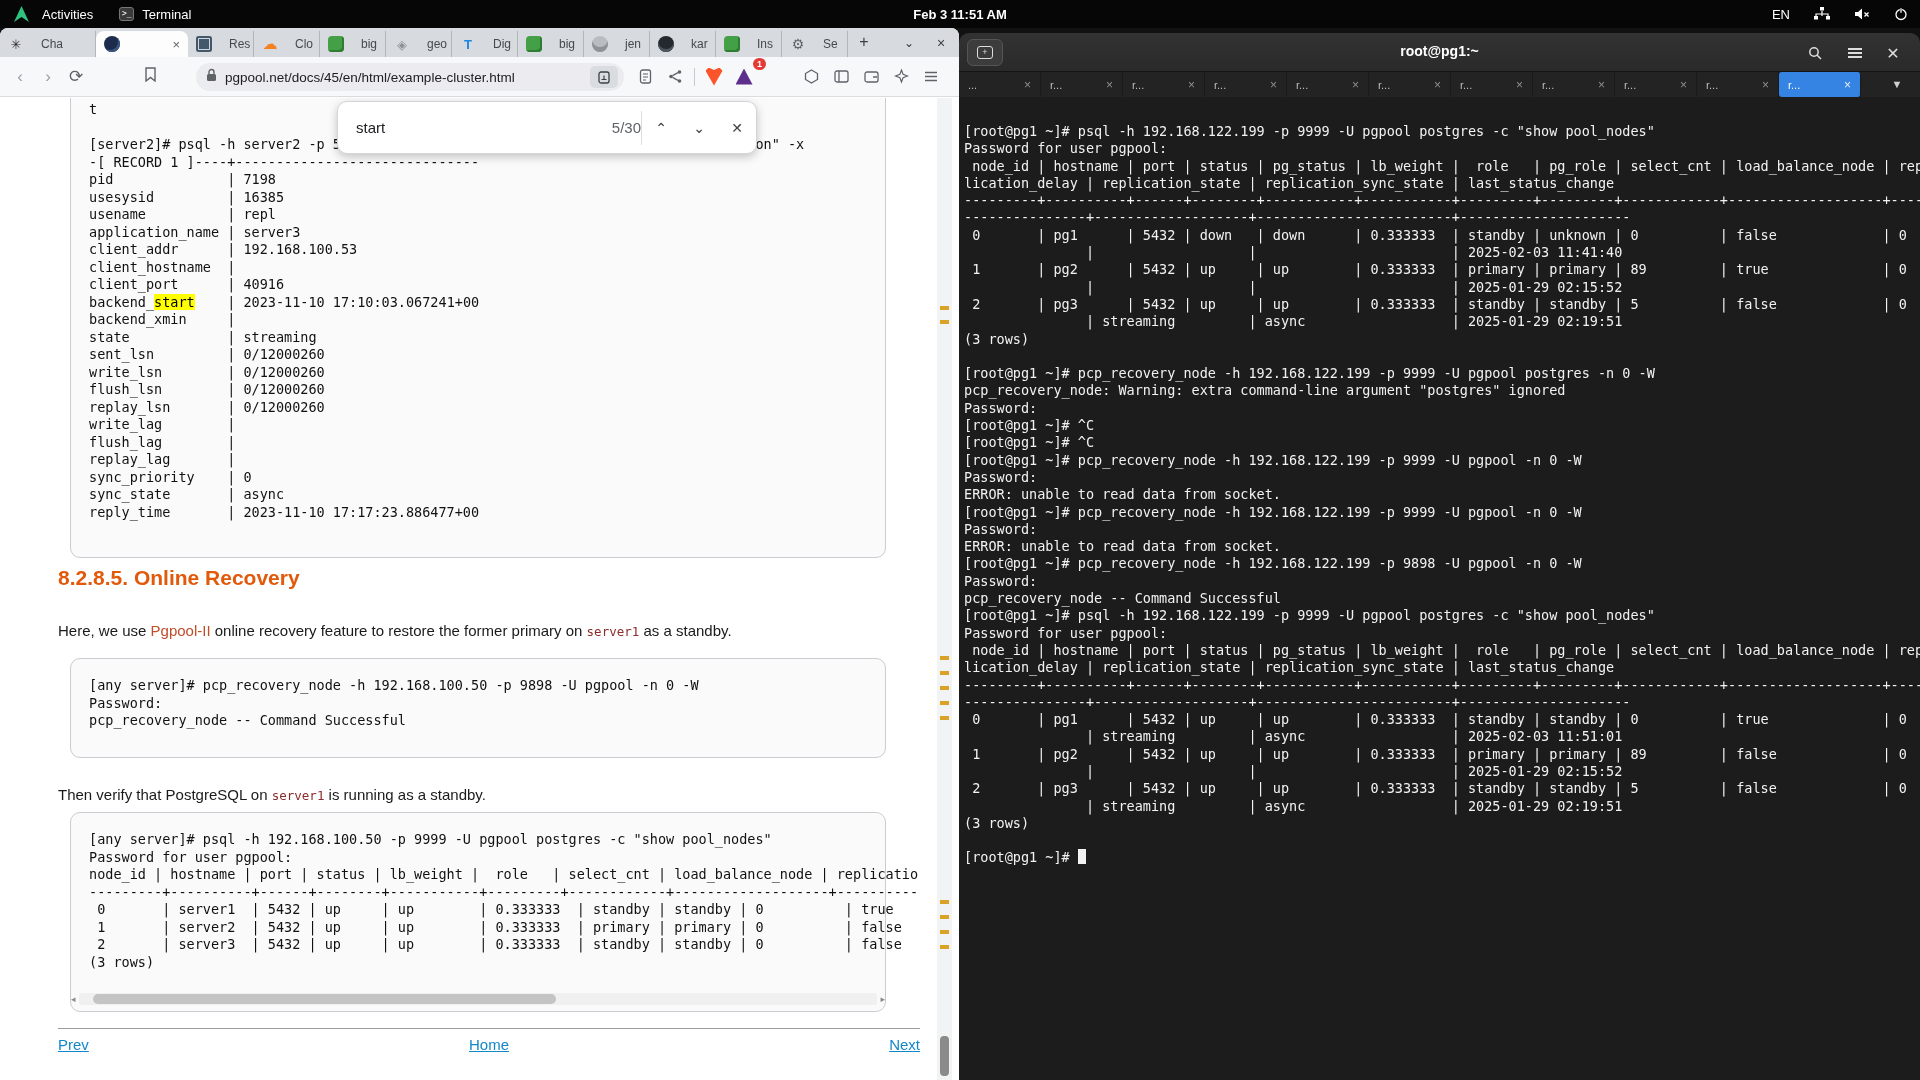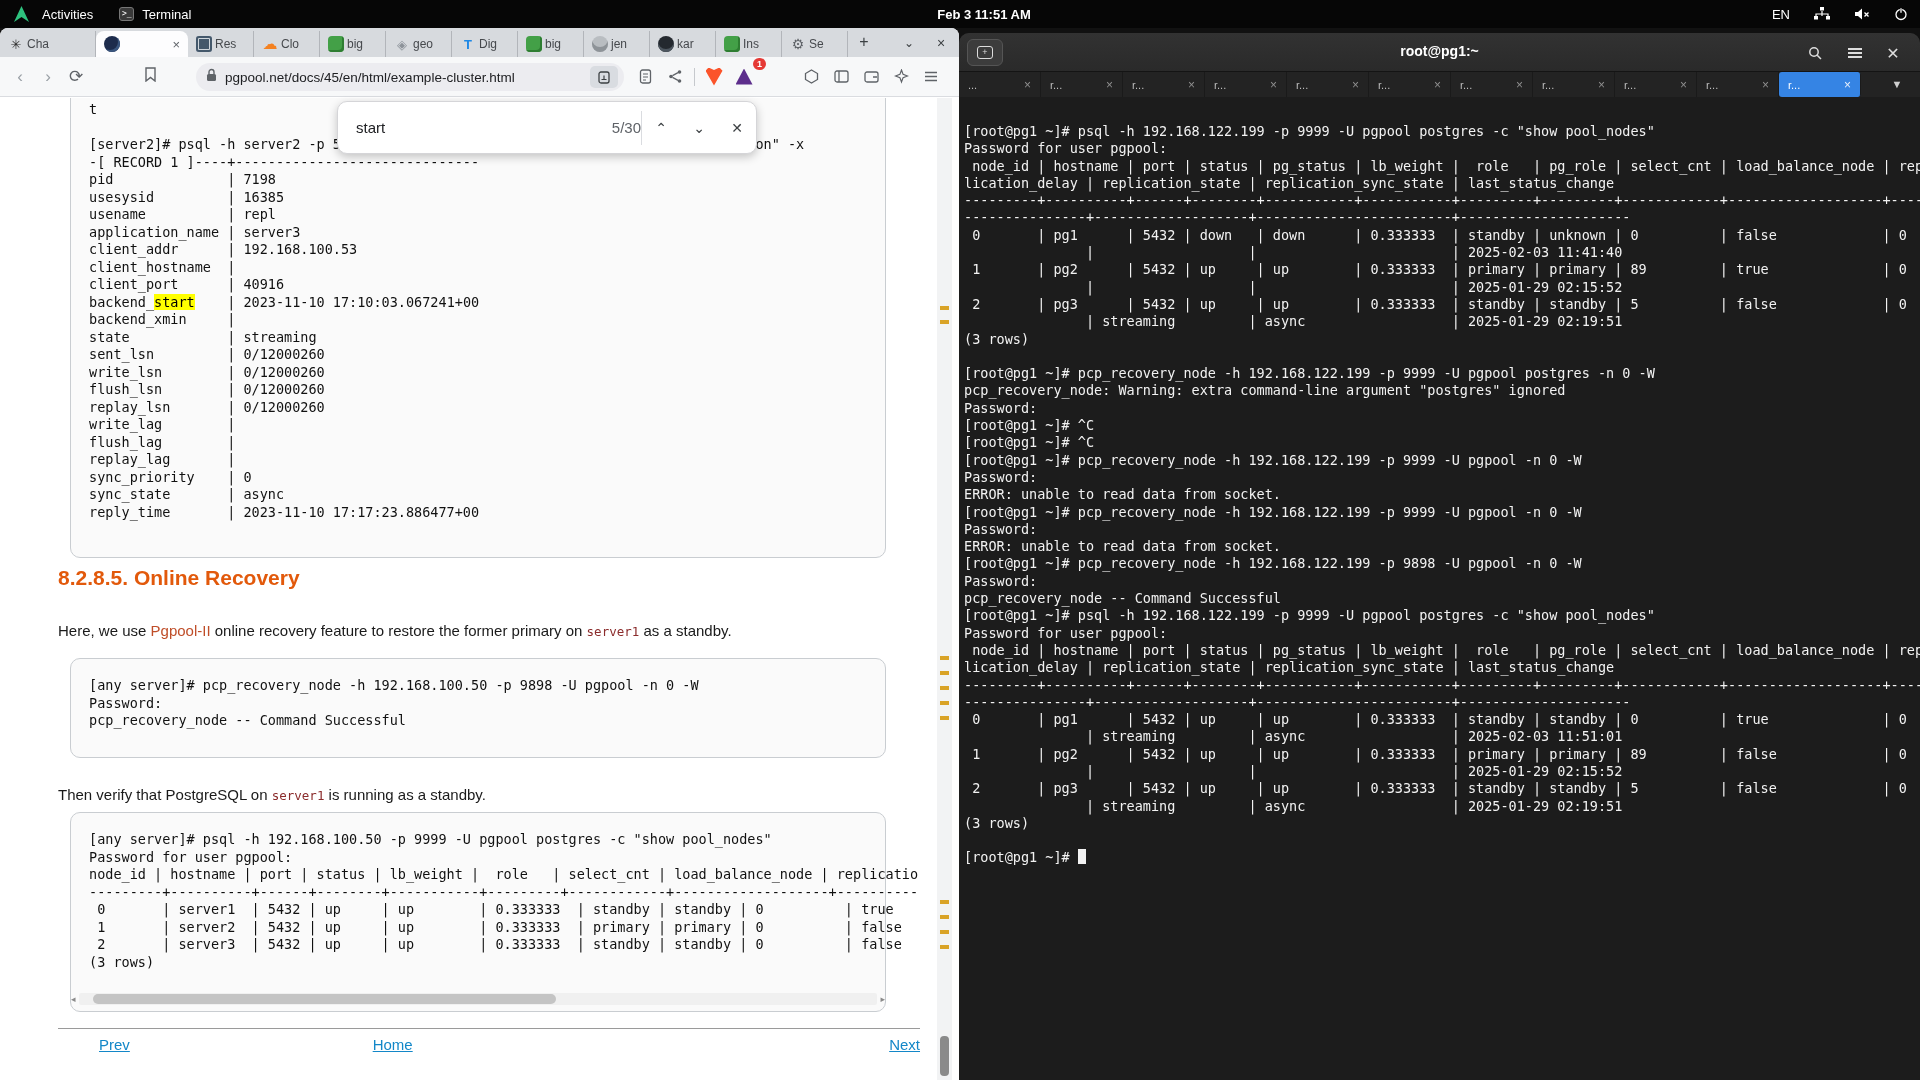--- a/index.html
+++ b/index.html
@@ -3,28 +3,28 @@
 <meta charset="utf-8">
 <style>
   * { margin:0; padding:0; box-sizing:border-box; }
   html,body { width:1920px; height:1080px; overflow:hidden; background:#111; font-family:"Liberation Sans", sans-serif; }
 
   
   #topbar { position:absolute; left:0; top:0; width:1920px; height:28px; background:#060606; color:#fff; font-size:13px; display:flex; align-items:center; }
   #topbar .left { display:flex; align-items:center; gap:26px; padding-left:14px; }
   .distro-logo { width:15px; height:16px; background:#2ec27e; clip-path:polygon(50% 0,100% 100%,50% 68%,0 100%); display:inline-block; }
   .term-glyph { width:15px; height:14px; background:#3a3a3a; border:1px solid #777; border-radius:3px; color:#fff; font-size:8px; line-height:11px; text-align:center; font-family:"DejaVu Sans Mono",monospace; }
-  #topbar .clock { position:absolute; left:50%; transform:translateX(-50%); font-weight:bold;margin-left:24px; }
+  #topbar .clock { position:absolute; left:50%; transform:translateX(-50%); font-weight:bold; }
   #topbar .right { position:absolute; right:12px; display:flex; align-items:center; gap:24px; }
   #topbar svg { display:block; }
 
   
   #browser { position:absolute; left:0; top:28px; width:959px; height:1052px; background:#fff; border-radius:8px 8px 0 0; overflow:hidden; }
   #tabstrip { position:absolute; left:0; top:0; width:959px; height:29px; background:#d7dade; display:flex; align-items:flex-end; }
-  .btab { height:26px; display:flex; align-items:center; gap:3px; padding:0 8px; font-size:12px; color:#46494d; border-right:1px solid #b2b5ba; overflow:hidden; white-space:nowrap; width:66px; flex:none; }
+  .btab { height:26px; display:flex; align-items:center; gap:17px; padding:0 8px; font-size:12px; color:#46494d; border-right:1px solid #b2b5ba; overflow:hidden; white-space:nowrap; width:66px; flex:none; }
   .btab:nth-child(1){ width:96px; }
   .btab.active { background:#fdfdfe; border-radius:8px 8px 0 0; border-right:none; width:92px; justify-content:space-between; }
   .btab .btab-close { display:none; color:#5f6368; font-size:13px; }
   .btab.active .btab-close { display:inline; }
   .fav { width:16px; height:16px; flex:none; display:inline-flex; align-items:center; justify-content:center; font-size:12px; border-radius:3px; }
   .fav.openai::before{ content:"✳"; color:#2f2f2f; font-size:13px; }
   .fav.site{ background:#1d2c4c; border-radius:50%; box-shadow:inset -2px -2px 0 #3a567e; }
   .fav.grid{ background:#44586b; box-shadow:inset 0 0 0 2px #44586b, inset 0 0 0 3px #cfd6dc; }
   .fav.cloudflare::before{ content:"☁"; color:#f48120; font-size:15px; }
   .fav.pg-green{ background:#43a047; border-radius:4px; box-shadow:inset -2px -2px 0 #2e7d32; }
@@ -73,22 +73,22 @@
   #cb2 pre { padding-top:18px; }
   #cb3 { top:714px; height:200px; }
   #cb3 pre { padding-top:18px; }
   #hscroll { position:absolute; left:8px; right:8px; bottom:6px; height:12px; background:#f0f0f0; border-radius:2px; }
   #hscroll .thumb { position:absolute; left:14px; top:1px; width:58%; height:10px; background:#c4c4c4; border-radius:5px; }
   #hscroll .arr { position:absolute; top:0; font-size:9px; color:#8a8a8a; line-height:12px; }
   #hr-footer { position:absolute; left:58px; top:930px; width:862px; border-top:1px solid #9a9a9a; }
   .footrow { position:absolute; left:58px; width:862px; display:flex; font-size:15px; }
   #footrow1 { top:938px; }
   #footrow2 { top:962px; }
-  .footrow .c { flex:1; text-align:left; }
-  .footrow .l { flex:1; text-align:left;margin-left:41px; }
+  .footrow .c { flex:1; text-align:center; }
+  .footrow .l { flex:1; text-align:left; }
   .footrow .r { flex:1; text-align:right; }
   .blink { color:#1387c8; text-decoration:underline; }
 
   
   #vscroll { position:absolute; left:937px; top:70px; width:15px; height:982px; background:#f2f3f4; }
   #vscroll .m { position:absolute; left:3px; width:9px; height:4px; background:#d9a327; }
   #vscroll .vthumb { position:absolute; left:3px; width:9px; height:40px; background:#8a8a8a; border-radius:4px; top:938px; }
 
   
   #terminal { position:absolute; left:959px; top:33px; width:961px; height:1047px; background:#1c1c1c; border-radius:10px 10px 0 0; overflow:hidden; }

